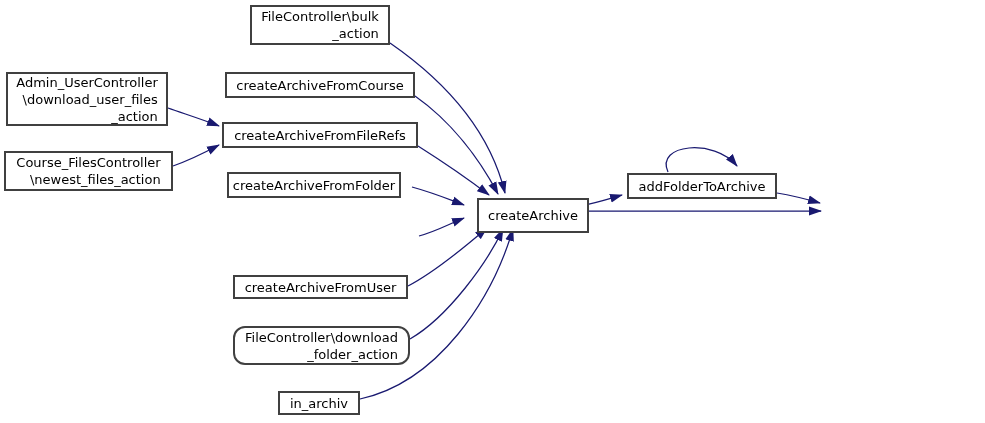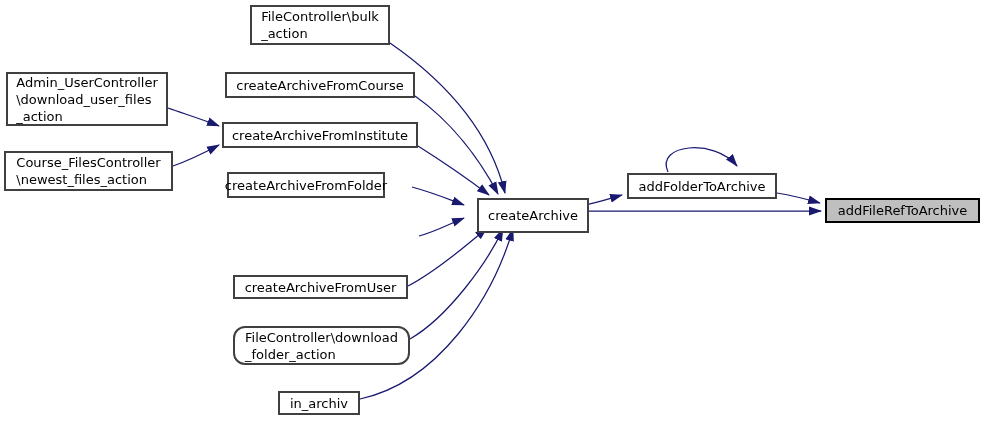--- a/index.html
+++ b/index.html
@@ -35,21 +35,21 @@
     position: absolute;
     box-sizing: border-box;
     border: 2px solid var(--nodeborder, #404040);
     background: var(--nodebg, #ffffff);
     color: #000000;
     font-size: 13px;
     line-height: 17px;
     display: flex;
     align-items: center;
     justify-content: center;
-    text-align: left;
+    text-align: right;
     white-space: pre-line;
     cursor: pointer;
   }
   .node--highlight {
     background: var(--highlight, #bfbfbf);
     border-color: #000000;
   }
 </style>
 </head>
 <body>
@@ -80,34 +80,33 @@
 
   <div class="node" style="left:250px; top:5px;  width:140px; height:40px;">FileController\bulk
 _action</div>
 
   <div class="node" style="left:6px;   top:72px; width:162px; height:54px;">Admin_UserController
 \download_user_files
 _action</div>
 
   <div class="node" style="left:225px; top:72px; width:190px; height:26px;">createArchiveFromCourse</div>
 
-  <div class="node" style="left:222px; top:122px; width:196px; height:26px;">createArchiveFromInstitute</div>
+  <div class="node" style="left:222px; top:122px; width:196px; height:26px;">createArchiveFromFileRefs</div>
 
   <div class="node" style="left:4px;   top:151px; width:169px; height:40px;">Course_FilesController
 \newest_files_action</div>
 
-  <div class="node" style="left:227px; top:172px; width:158px; height:26px;">createArchiveFromFolder</div>
+  <div class="node" style="left:227px; top:172px; width:174px; height:26px;">createArchiveFromFolder</div>
 
 
   <div class="node" style="left:233px; top:275px; width:175px; height:24px;">createArchiveFromUser</div>
 
   <div class="node" style="left:233px; top:326px; width:177px; height:39px;border-radius:12px;">FileController\download
 _folder_action</div>
 
   <div class="node" style="left:278px; top:391px; width:82px; height:24px;">in_archiv</div>
 
   <div class="node" style="left:477px; top:198px; width:112px; height:35px;">createArchive</div>
 
   <div class="node" style="left:627px; top:173px; width:150px; height:26px;">addFolderToArchive</div>
 
-  <div class="node node--highlight" style="left:825px; top:198px; width:155px; height:25px;">addFileRefToArchive</div>
 
 </div>
 
 </body></html>

